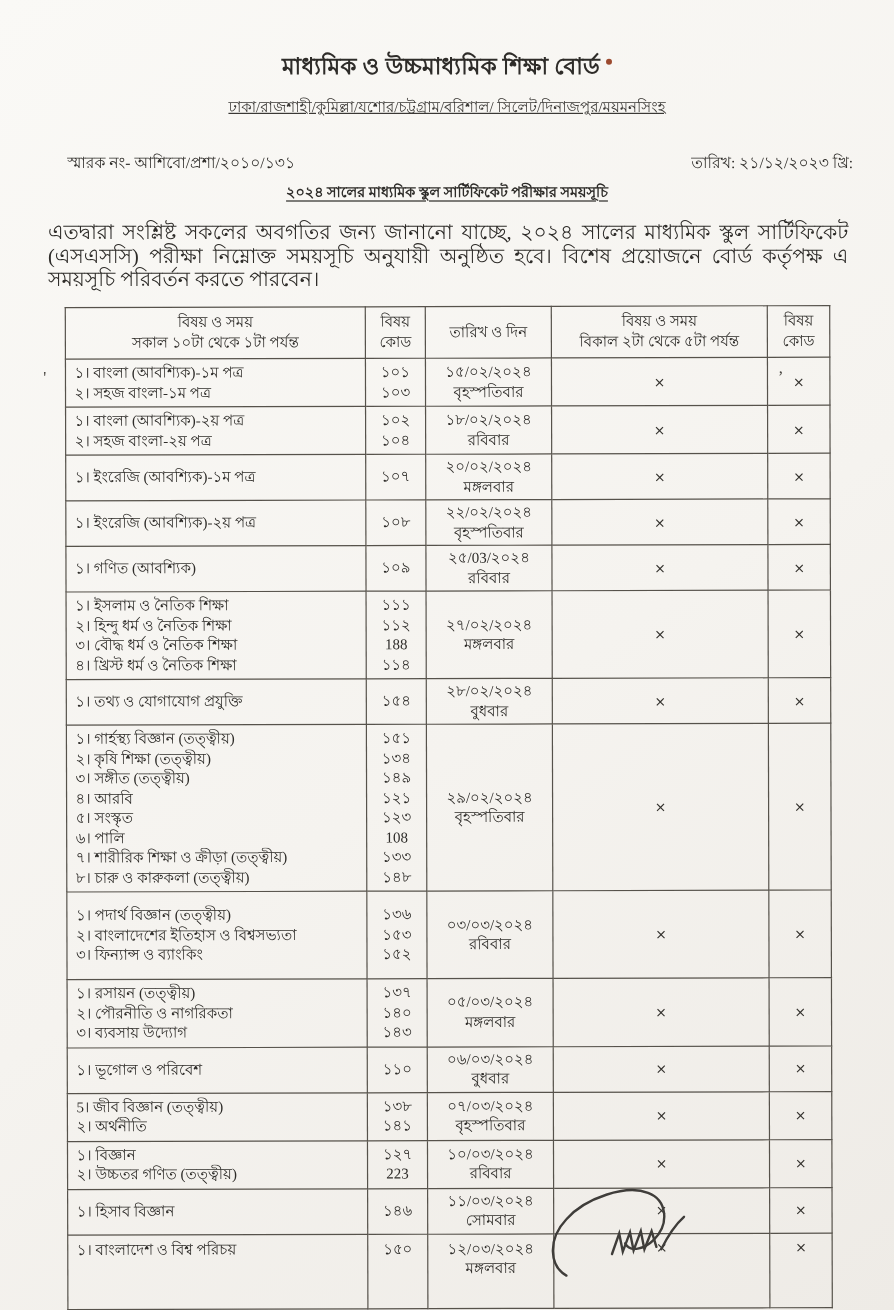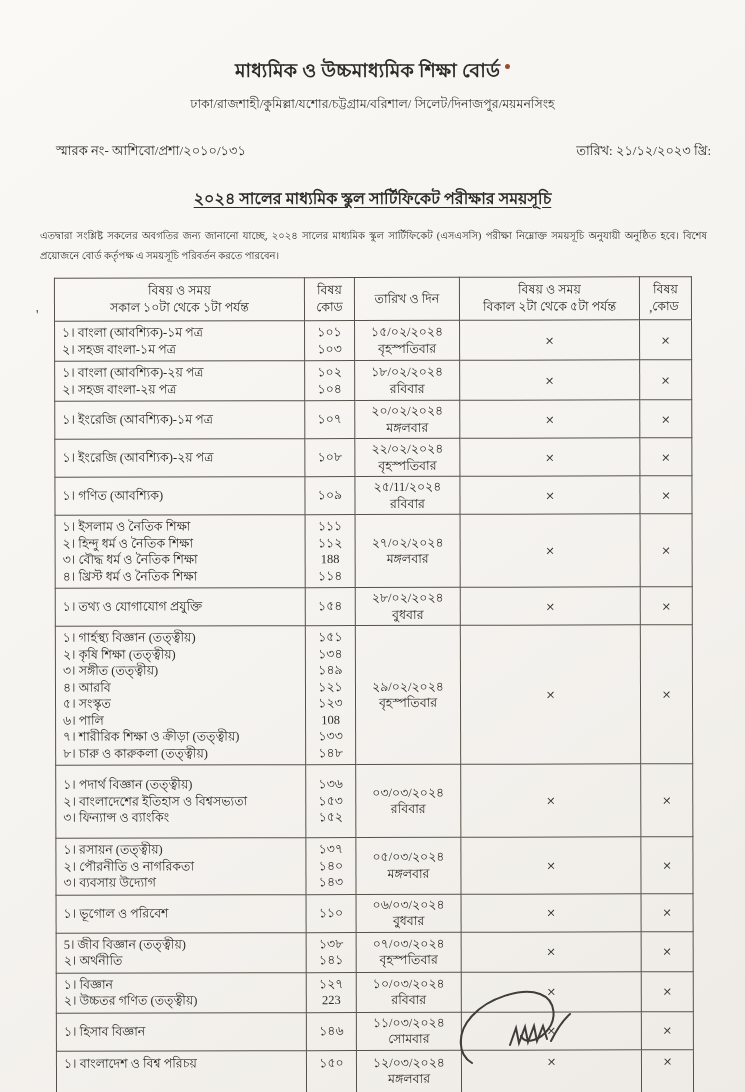--- a/index.html
+++ b/index.html
@@ -7,31 +7,31 @@
     width:745px;height:1092px;
     background:#d8d5d0;
     font-family:"Liberation Serif","DejaVu Serif",serif;
   }
   .page{
     position:relative;width:745px;height:1092px;overflow:hidden;
     background:linear-gradient(145deg,#faf9f6 0%,#f5f3ef 55%,#eeebe6 100%);
     color:#2e2c29;
   }
   .board-name{
-    text-align:center;padding-top:56px;font-size:19px;font-weight:bold;
+    text-align:center;padding-top:41px;font-size:19px;font-weight:bold;
     letter-spacing:.2px;
   }
   .red-dot{display:inline-block;width:5px;height:5px;border-radius:50%;
     vertical-align:8px;margin-left:5px;}
-  .regions{text-align:center;font-size:12.5px;margin-top:7px;color:#3a3835;}
+  .regions{text-align:center;font-size:12.5px;margin-top:7px;color:#3a3835;text-decoration:underline;}
   .memo-row{display:flex;justify-content:space-between;margin:26px 34px 0 56px;
     font-size:13px;}
-  .doc-title{text-align:center;margin-top:24px;font-size:16px;font-weight:bold;
+  .doc-title{text-align:center;margin-top:4px;font-size:12px;font-weight:bold;
     text-decoration:underline;text-underline-offset:3px;}
-  .notice{margin:13px 38px 0 40px;font-size:10px;line-height:19.5px;
+  .notice{margin:13px 38px 0 40px;font-size:17px;line-height:19.5px;
     text-align:justify;}
   .schedule{
     border-collapse:collapse;table-layout:fixed;
     margin:12px 0 0 55px;width:637px;font-size:12.5px;
     transform:rotate(-0.15deg);
   }
   .schedule col.c-subj{width:250px;}
   .schedule col.c-code{width:50px;}
   .schedule col.c-date{width:105px;}
   .schedule col.c-pm{width:180px;}
@@ -164,21 +164,21 @@
           <td class="pm-code-cell">×</td>
         </tr>
         <tr>
           <td class="subject-cell">
             <div class="subject-line">১। গণিত (আবশ্যিক)</div>
           </td>
           <td class="code-cell">
             <div>১০৯</div>
           </td>
           <td class="date-cell">
-            <div>২৫/11/২০২৪</div>
+            <div>২৫/03/২০২৪</div>
             <div>রবিবার</div>
           </td>
           <td class="pm-cell">×</td>
           <td class="pm-code-cell">×</td>
         </tr>
         <tr>
           <td class="subject-cell">
             <div class="subject-line">১। ইসলাম ও নৈতিক শিক্ষা</div>
             <div class="subject-line">২। হিন্দু ধর্ম ও নৈতিক শিক্ষা</div>
             <div class="subject-line">৩। বৌদ্ধ ধর্ম ও নৈতিক শিক্ষা</div>

